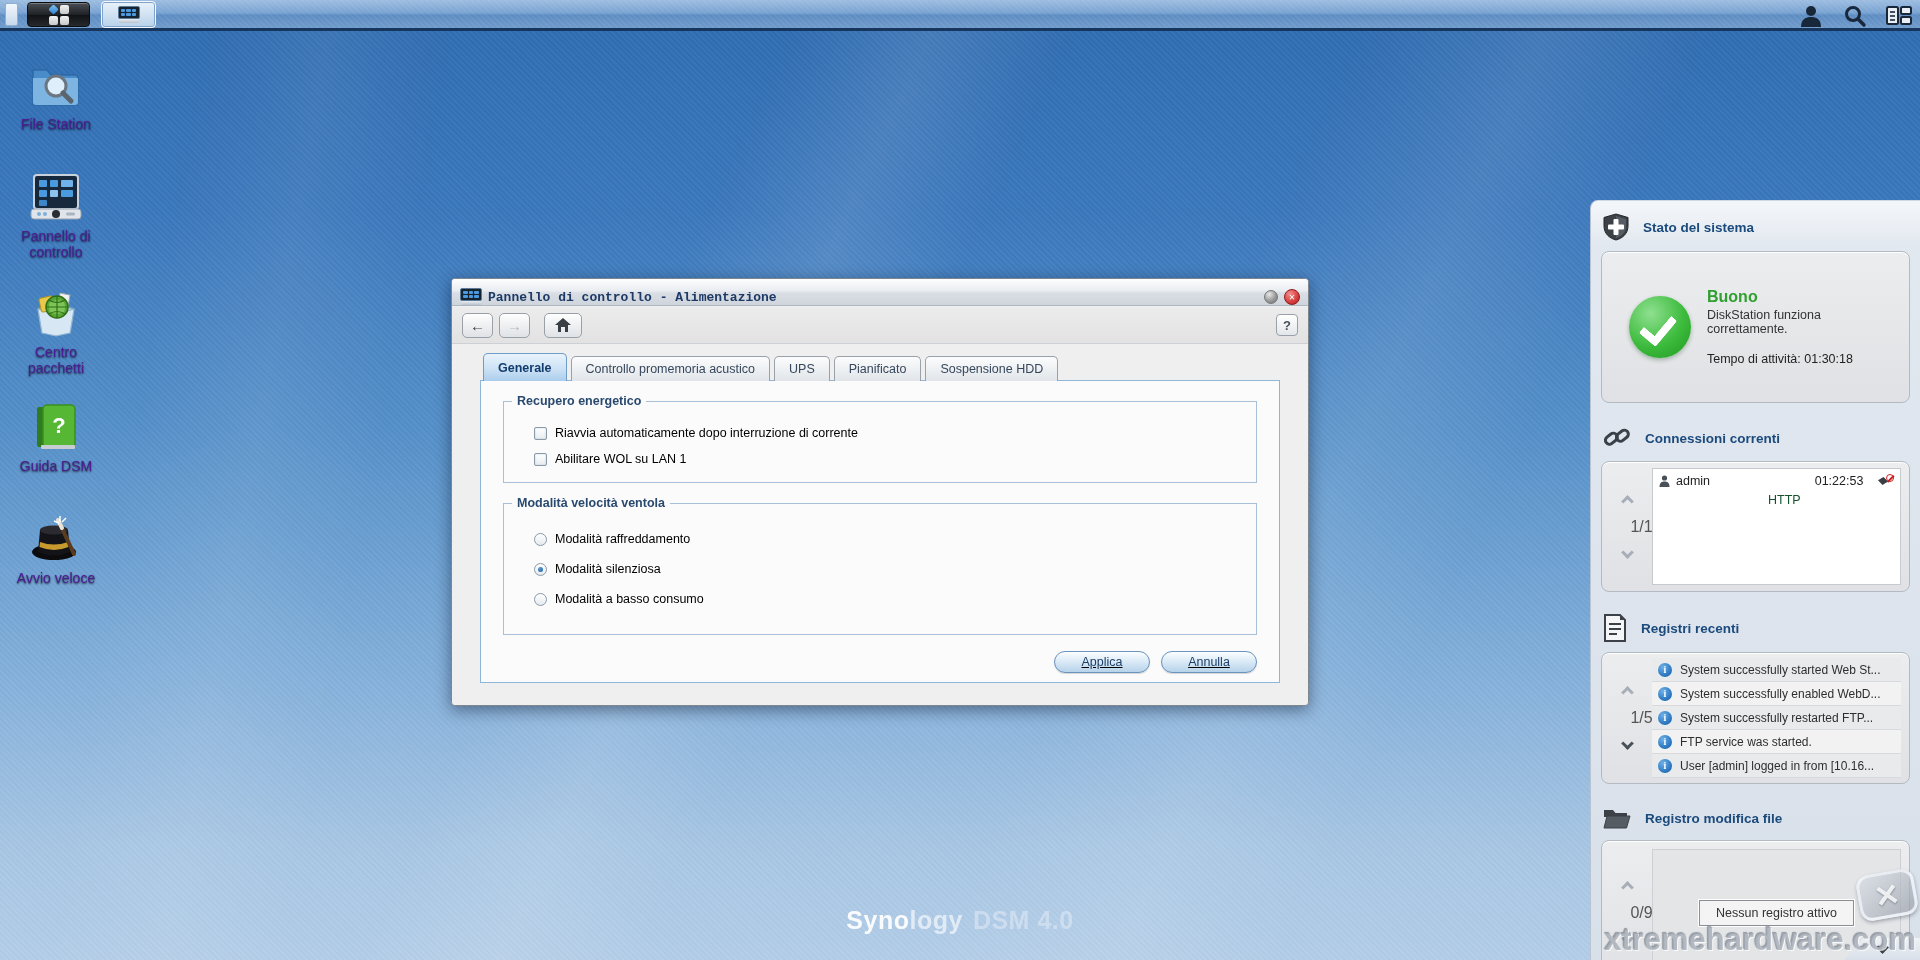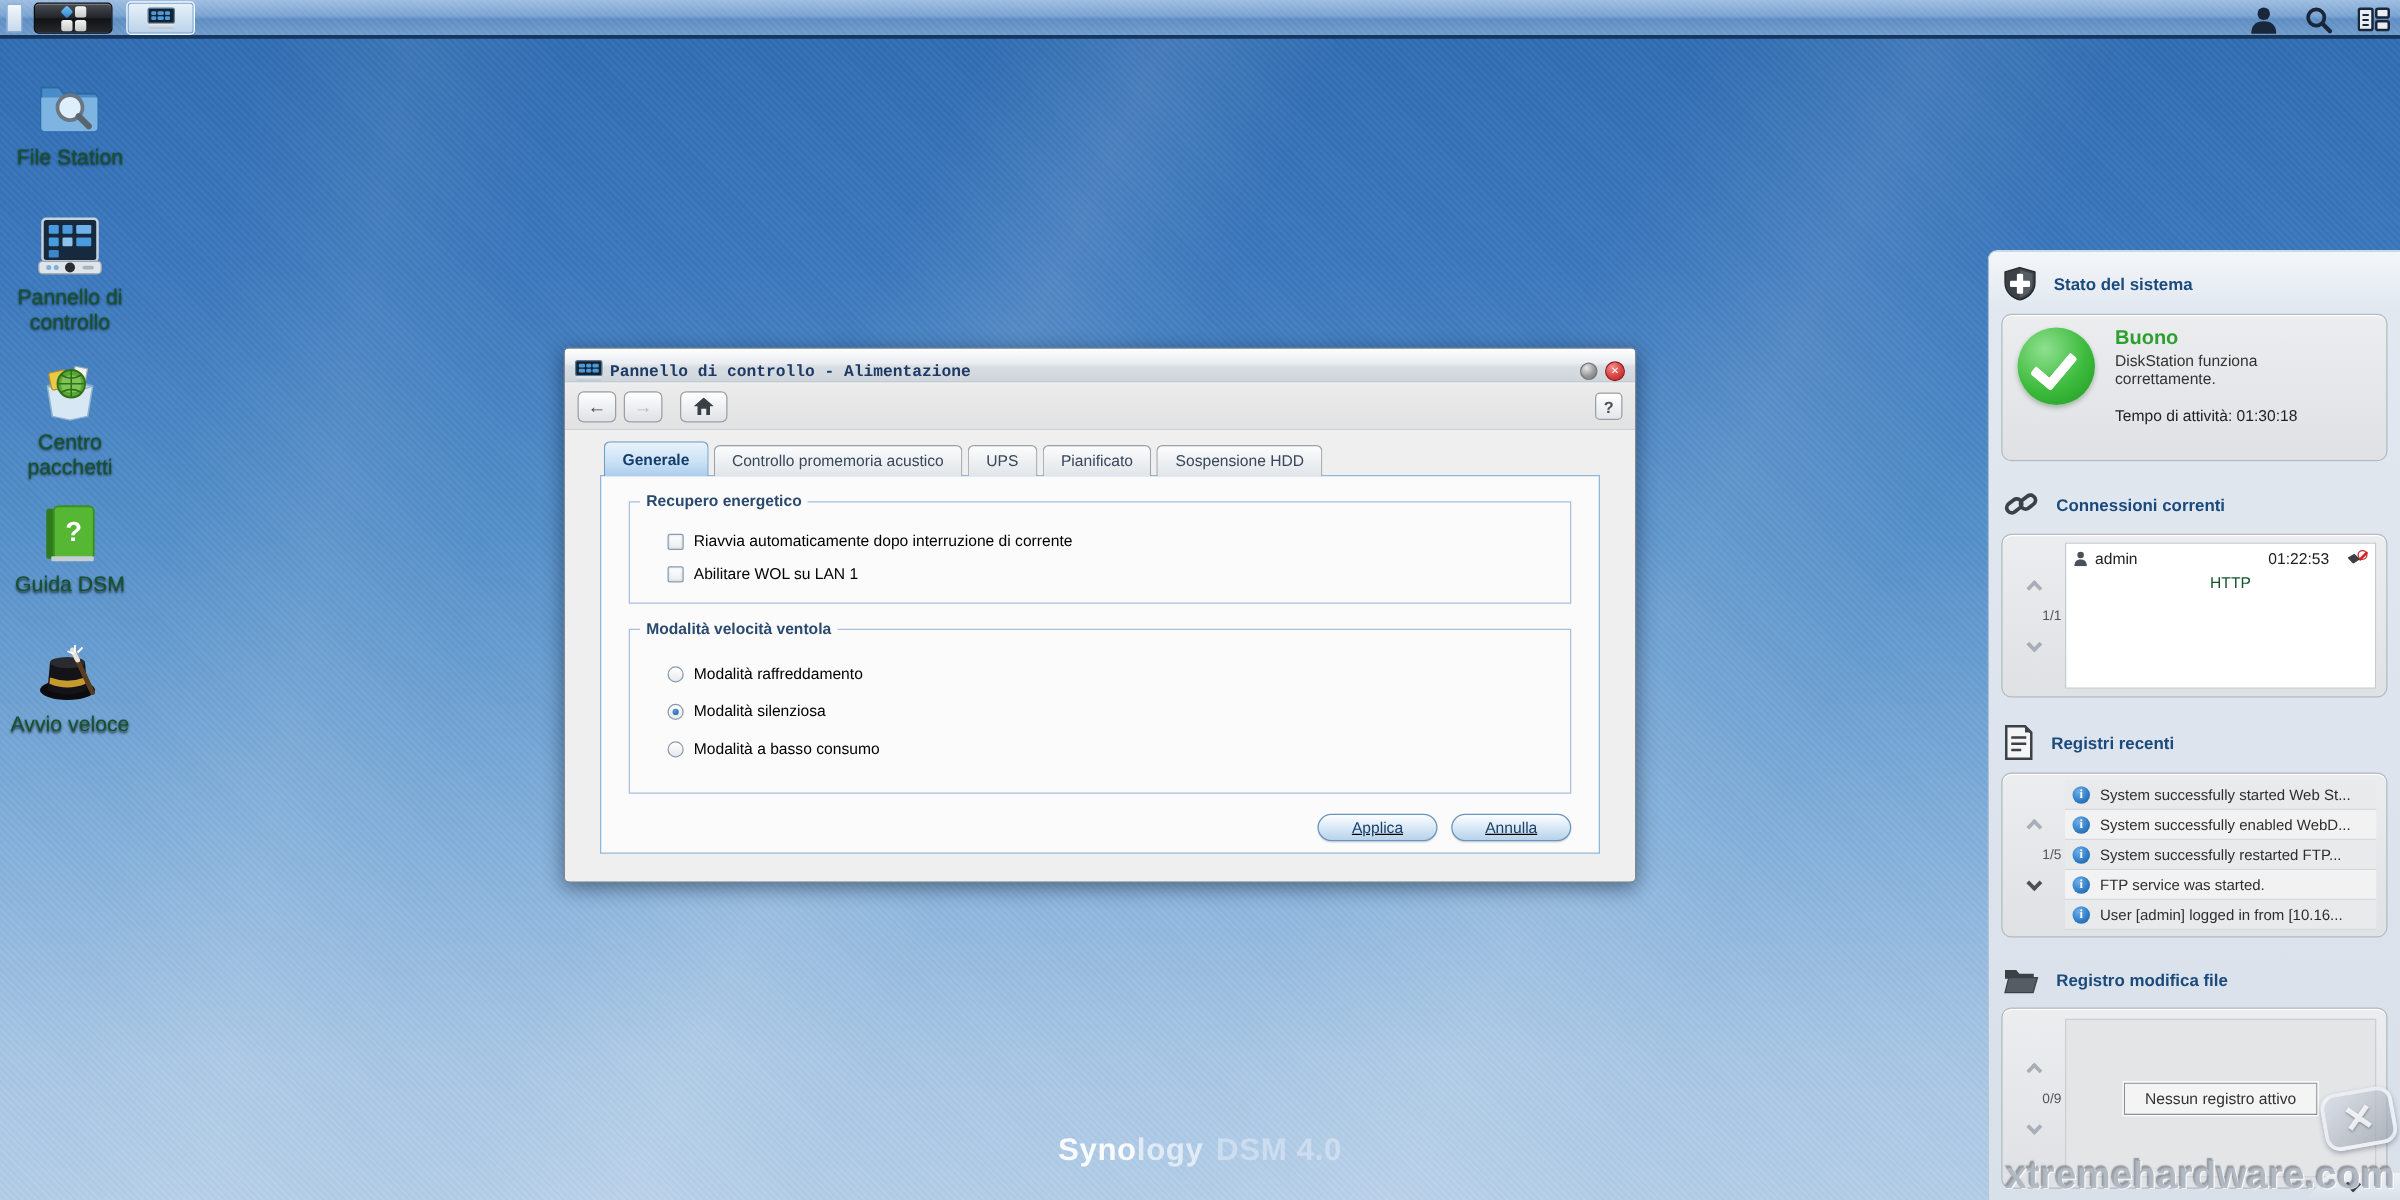--- a/index.html
+++ b/index.html
@@ -37,21 +37,21 @@
   
   .cp-mini { width:22px; height:17px; position:relative; }
   .cp-mini .scr { position:absolute; inset:0 0 4px 0; background:#15222f; border:1px solid #55импuted; border:1px solid #5b7florida; border:1px solid #5b7b99; border-radius:2px;
     display:grid; grid-template-columns:1fr 1fr 1fr; grid-template-rows:1fr 1fr; gap:1px; padding:2px; }
   .cp-mini .scr i { background:#4a9ae0; border-radius:1px; }
   .cp-mini .base { position:absolute; left:1px; right:1px; bottom:0; height:4px; background:linear-gradient(180deg,#e8edf2,#b9c2cc); border-radius:1px; }
 
   
   .desk-icon { position:absolute; left:8px; width:96px; text-align:center; cursor:pointer; }
   .desk-icon .ic { width:52px; height:50px; margin:0 auto 6px; display:flex; align-items:center; justify-content:center; }
-  .desk-icon .lbl { color:#14532d; font-size:17px; line-height:1.15; text-shadow:0 1px 2px rgba(0,0,0,.75); }
+  .desk-icon .lbl { color:#4c1d95; font-size:14px; line-height:1.15; text-shadow:0 1px 2px rgba(0,0,0,.75); }
 
   
   .dialog { position:absolute; left:451px; top:278px; width:858px; height:428px; z-index:20;
     background:#eef0f2; border:1px solid #7e868f; border-radius:4px; box-shadow:0 4px 16px rgba(0,10,30,.45); }
   .titlebar { position:absolute; top:0; left:0; right:0; height:27px; border-radius:3px 3px 0 0;
     background:linear-gradient(180deg,#fdfdfe 0%,#e9edf1 45%,#d9dee4 55%,#cfd5dc 100%);
     border-bottom:1px solid #aeb6bf; display:flex; align-items:flex-end; padding:0 8px; gap:6px;font-family:Liberation Mono, monospace; }
   .titlebar .title { font-size:13px; font-weight:bold; color:#1d3a66; }
   .win-ctrls { margin-left:auto; display:flex; align-items:center; gap:6px; }
   .sphere-min { width:14px; height:14px; border-radius:50%; cursor:pointer;
@@ -97,36 +97,36 @@
     color:#1d3f68; font-size:12.5px; display:flex; align-items:center; justify-content:center; }
 
   
   .widgets { position:absolute; right:0; top:200px; width:330px; height:760px; z-index:10;
     background:linear-gradient(180deg,#f4f7fa 0%,#e2e8f0 6%,#d8e0ea 100%);
     border-left:1px solid #b9c4d2; border-top:1px solid #cfd9e4; border-radius:8px 0 0 0; }
   .wsec-head { display:flex; align-items:center; gap:14px; padding:12px 0 6px 12px; }
   .wsec-head .wtitle { font-size:13.5px; font-weight:bold; color:#1b4a7c; }
   .wcard { margin:4px 10px 10px; border:1px solid #b4bac2; border-radius:8px;
     background:linear-gradient(180deg,#ecedef,#dfe1e4); box-shadow:inset 0 1px 0 #fff; position:relative; }
-  .status-card { height:118px; display:flex; padding:10px 12px; gap:16px; }
+  .status-card { height:152px; display:flex; align-items:center; padding:10px 27px; gap:16px; }
   .ok-circle { width:62px; height:62px; border-radius:50%; flex:0 0 auto; position:relative;
     background:radial-gradient(circle at 35% 28%, #8fe08f, #3dbb3d 55%, #1f9a1f); box-shadow:0 2px 4px rgba(0,60,0,.3); }
   .ok-circle::after { content:""; position:absolute; left:18px; top:14px; width:14px; height:26px;
     border-right:8px solid #fff; border-bottom:8px solid #fff; transform:rotate(40deg); border-radius:3px; }
   .status-txt { display:flex; flex-direction:column; }
   .status-good { color:#2fa02f; font-weight:bold; font-size:16px; }
   .status-desc { color:#333; font-size:12.5px; width:160px; margin-top:2px; }
   .status-uptime { color:#222; font-size:12.5px; margin-top:16px; }
   .pager-col { position:absolute; left:0; top:0; bottom:0; width:50px; display:flex; flex-direction:column;
     align-items:center; justify-content:center; gap:12px; }
   .chev { width:9px; height:9px; border-left:3px solid #a7aeb7; border-bottom:3px solid #a7aeb7; cursor:pointer; }
   .chev.up { transform:rotate(135deg); }
   .chev.down { transform:rotate(-45deg); }
   .chev.active { border-color:#4a5058; }
-  .pager-txt { font-size:11px; color:#555;margin-left:29px; }
+  .pager-txt { font-size:16px; color:#555;margin-left:29px; }
   .conn-card { height:131px; }
   .conn-list { position:absolute; left:50px; right:8px; top:6px; bottom:6px; background:#fff; border:1px solid #c7cbd0; }
   .conn-row { display:flex; align-items:center; height:24px; padding:0 6px; gap:6px; }
   .conn-user { font-size:12.5px; color:#222; }
   .conn-proto { font-size:12.5px; color:#14532d; margin-left:52px;margin-top:37px; }
   .conn-time { font-size:12.5px; color:#222; margin-left:8px; }
   .kick-icon { margin-left:auto; position:relative; width:16px; height:14px; cursor:pointer; }
   .kick-icon .plug { position:absolute; left:0; top:3px; width:10px; height:8px; background:#3a3f45;
     clip-path:polygon(0 40%, 55% 0, 100% 55%, 45% 100%); }
   .kick-icon .no { position:absolute; right:0; top:0; width:8px; height:8px; border:1.5px solid #cc2222; border-radius:50%; }

